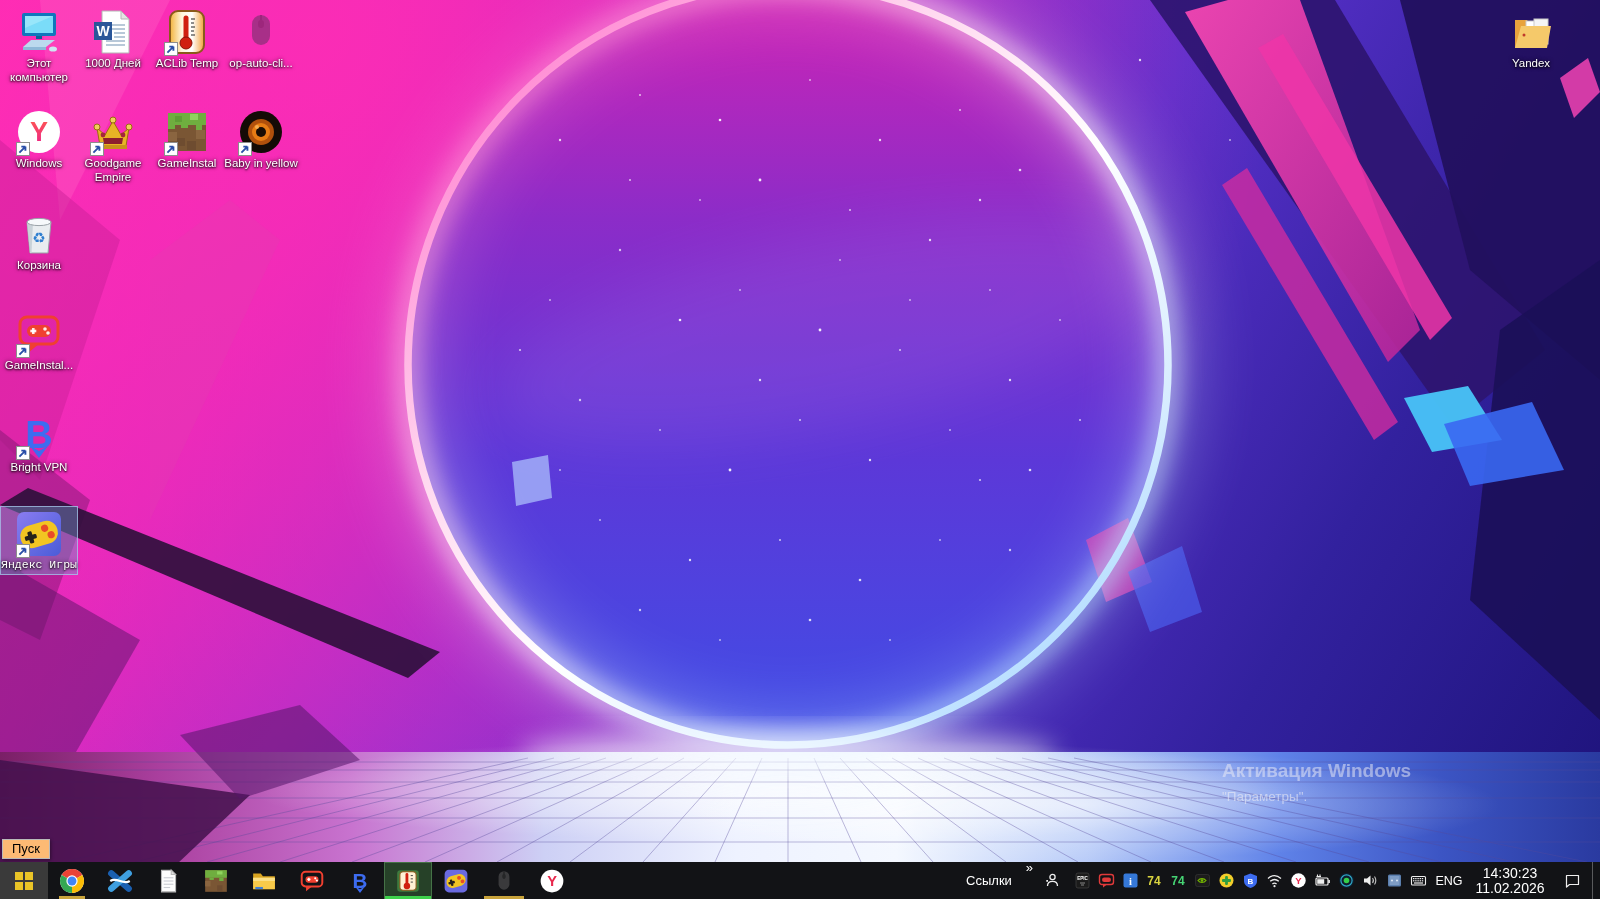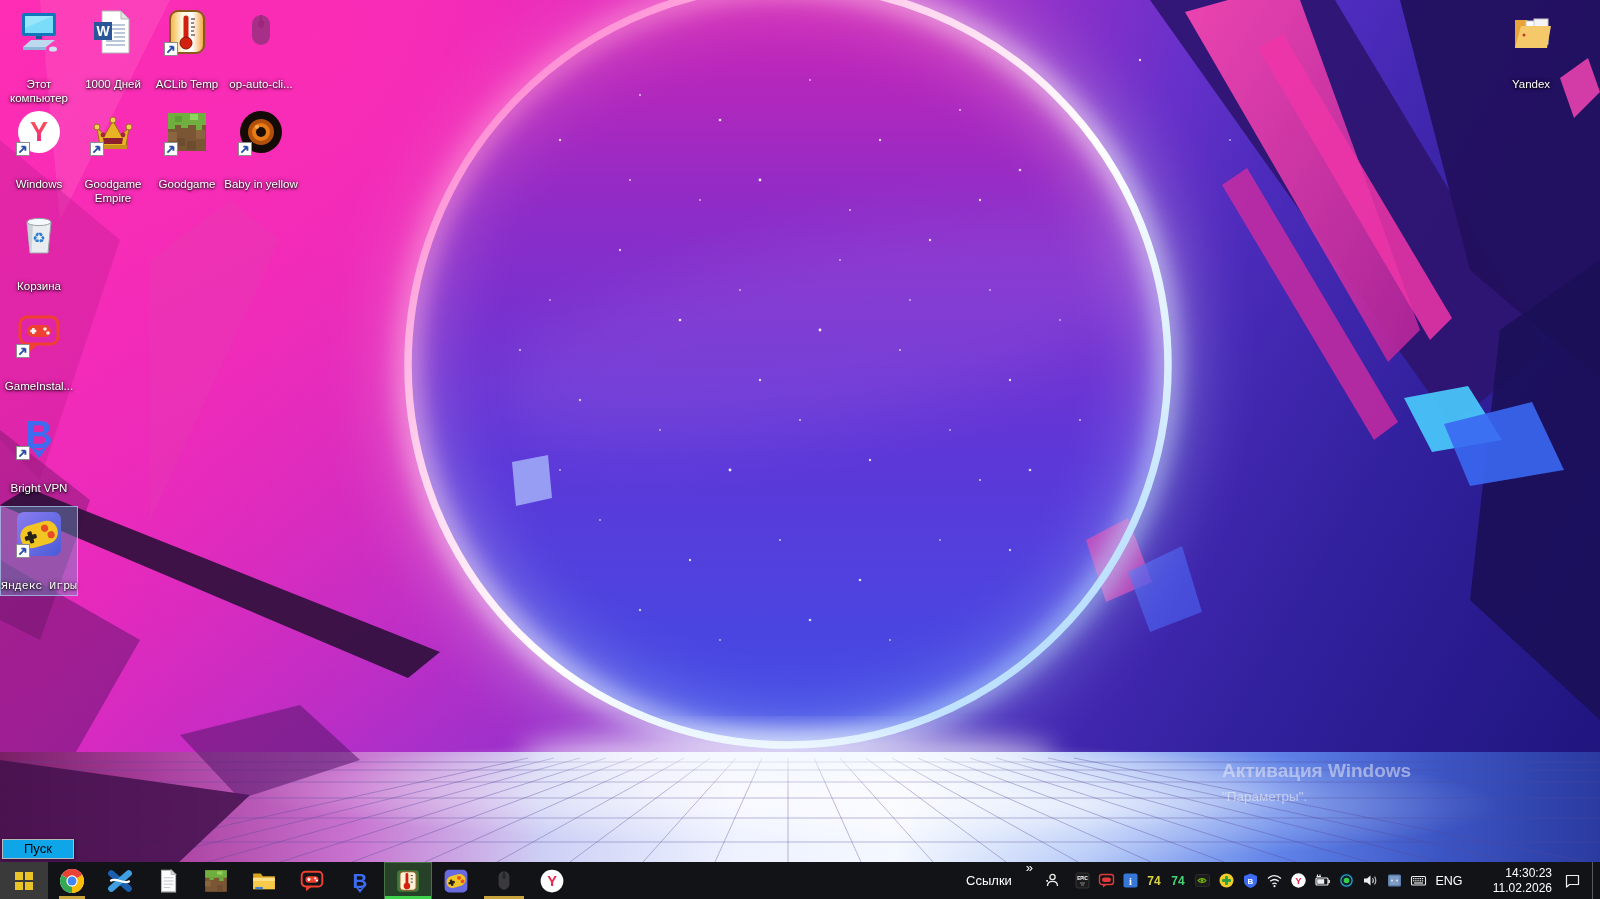--- a/index.html
+++ b/index.html
@@ -5,36 +5,36 @@
   html,body{margin:0;padding:0;background:#000;}
   .screen{position:relative;width:1600px;height:899px;overflow:hidden;
           font-family:"Liberation Sans",sans-serif;user-select:none;}
   .wallpaper{position:absolute;left:0;top:0;width:1600px;height:899px;display:block;}
 
   
   .dicon{position:absolute;width:76px;text-align:center;color:#fff;cursor:default;
          padding:3px 0 2px;border:1px solid transparent;}
   .dicon .art{width:48px;height:48px;margin:0 auto;position:relative;}
   .dicon .art svg{width:48px;height:48px;display:block;}
-  .dicon .lbl{margin-top:21px;font-size:11.5px;line-height:1.22;
+  .dicon .lbl{margin-top:0;font-size:11.5px;line-height:1.22;
               text-shadow:0 1px 2px rgba(0,0,0,.95),0 0 4px rgba(0,0,0,.8);
               word-wrap:break-word;}
   .dicon.selected{background:rgba(112,154,202,.42);border:1px solid rgba(170,205,240,.7);font-family:Liberation Mono, monospace;}
   .sc{position:absolute;left:1px;bottom:0;width:14px;height:14px;background:#fff;
       border:1px solid #8d8d8d;box-sizing:border-box;display:flex;align-items:center;justify-content:center;}
   .sc svg{width:10px;height:10px;display:block;}
 
   
   .watermark{position:absolute;left:1178px;top:760px;width:410px;pointer-events:none;margin-left:44px;}
   .wm-title{font-size:19px;font-weight:600;color:rgba(235,235,245,.52);margin-bottom:5px;}
   .wm-line{font-size:13.5px;color:rgba(235,235,245,.6);line-height:1.5;}
 
   
-  .tooltip{position:absolute;left:2px;top:839px;background:#0ea5e9;border:1px solid #b9b9b9;
-           color:#000;font-size:13px;padding:1px 21px 2px;box-shadow:1px 1px 3px rgba(0,0,0,.4);}
+  .tooltip{position:absolute;left:2px;top:839px;background:#fdba74;border:1px solid #b9b9b9;
+           color:#000;font-size:13px;padding:1px 9px 2px;box-shadow:1px 1px 3px rgba(0,0,0,.4);}
 
   
   .taskbar{position:absolute;left:0;bottom:0;width:1600px;height:37px;background:#121316;
            display:flex;align-items:stretch;}
   .tb-apps{display:flex;}
   .tbtn{width:48px;display:flex;align-items:center;justify-content:center;position:relative;}
   .tbtn.start{background:#3a3a3a;}
   .tbtn.active-green{background:rgba(72,142,72,.38);outline:1px solid rgba(130,205,130,.35);outline-offset:-1px;}
   .tbtn .ul{position:absolute;bottom:0;left:50%;transform:translateX(-50%);height:3px;}
   .ul-gold{background:#c9a43c;}
@@ -48,21 +48,21 @@
   .tb-tray{margin-left:auto;display:flex;align-items:center;padding-right:2px;}
   .tri{height:37px;display:flex;align-items:center;justify-content:center;width:24px;color:#fff;}
   .tri svg{width:17px;height:17px;display:block;}
   .links{position:relative;width:62px;height:37px;color:#fff;font-size:13px;
          display:flex;align-items:center;justify-content:center;}
   .chev{position:absolute;top:-2px;right:-12px;font-size:13px;color:#fff;letter-spacing:-1px;}
   .temp{font-size:12px;font-weight:bold;width:24px;text-align:center;}
   .t-yellow{color:#d9d33f;}
   .t-green{color:#46d474;}
   .lang{width:38px;text-align:center;font-size:12.5px;color:#fff;}
-  .clock{width:84px;text-align:right;font-size:12px;color:#fff;line-height:14.5px;}
+  .clock{width:84px;text-align:center;font-size:14px;color:#fff;line-height:14.5px;}
   .notif{width:40px;}
   .show-desktop{width:5px;height:37px;border-left:1px solid rgba(255,255,255,.3);}
 </style>
 </head>
 <body>
 
 <div class="screen">
 
   <svg class="wallpaper" viewBox="0 0 1600 899" preserveAspectRatio="none">
     <defs>
@@ -370,21 +370,21 @@
       <rect x="33" y="17" width="6" height="5" fill="#6fae3f"></rect>
       <rect x="12" y="8" width="7" height="6" fill="#5f9e35"></rect>
           <rect x="27" y="6" width="8" height="6" fill="#8fd45e"></rect>
         </svg>
       <span class="sc">
           <svg viewBox="0 0 10 10">
             <path d="M2 8 L7 3 M7 3 H3.6 M7 3 V6.4" stroke="#2b4fa8" stroke-width="1.6" fill="none"></path>
           </svg>
         </span>
     </div>
-    <div class="lbl">Goodgame</div>
+    <div class="lbl">GameInstal</div>
   </div>
 
   <div class="dicon" style="left:222px;top:104px">
     <div class="art">
       <svg viewBox="0 0 48 48">
           <circle cx="24" cy="24" r="21" fill="#140b06"></circle>
       <circle cx="24" cy="24" r="13" fill="#b1500c"></circle>
           <circle cx="24" cy="24" r="9" fill="#e87c14"></circle>
       <circle cx="24" cy="24" r="5" fill="#1a0c04"></circle>
           <circle cx="20" cy="19" r="2" fill="#f8b55a" opacity=".85"></circle>

